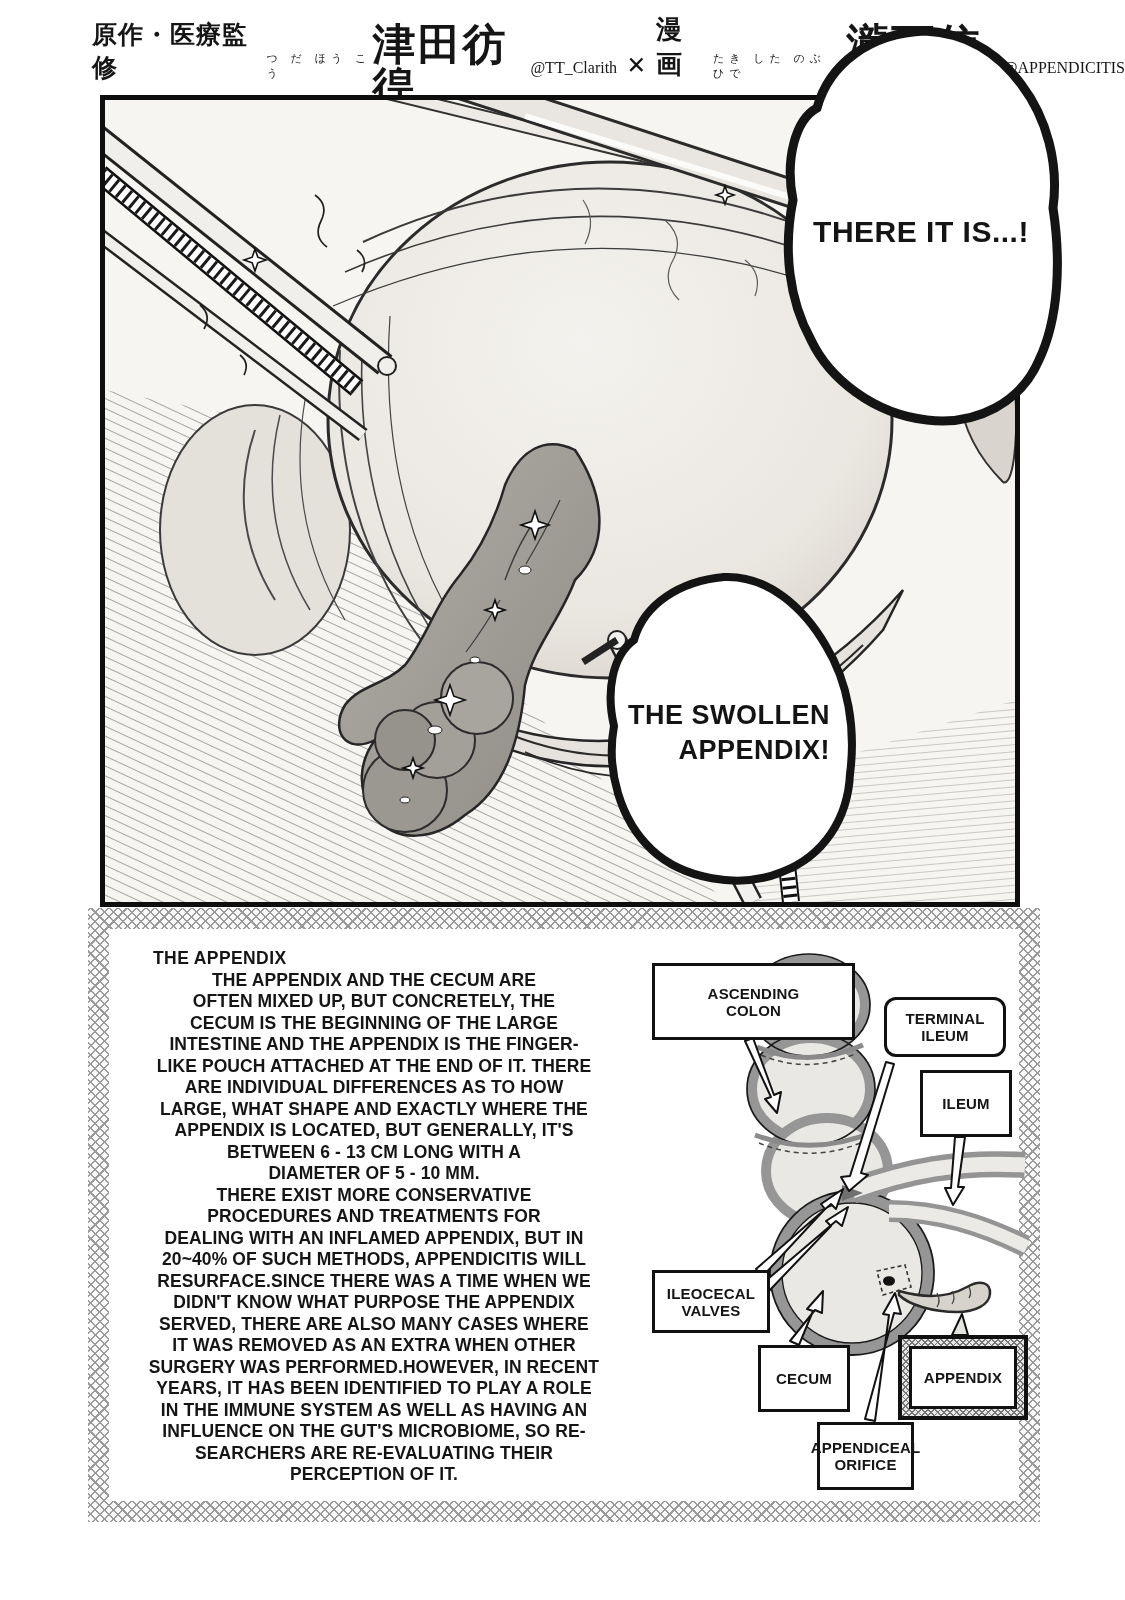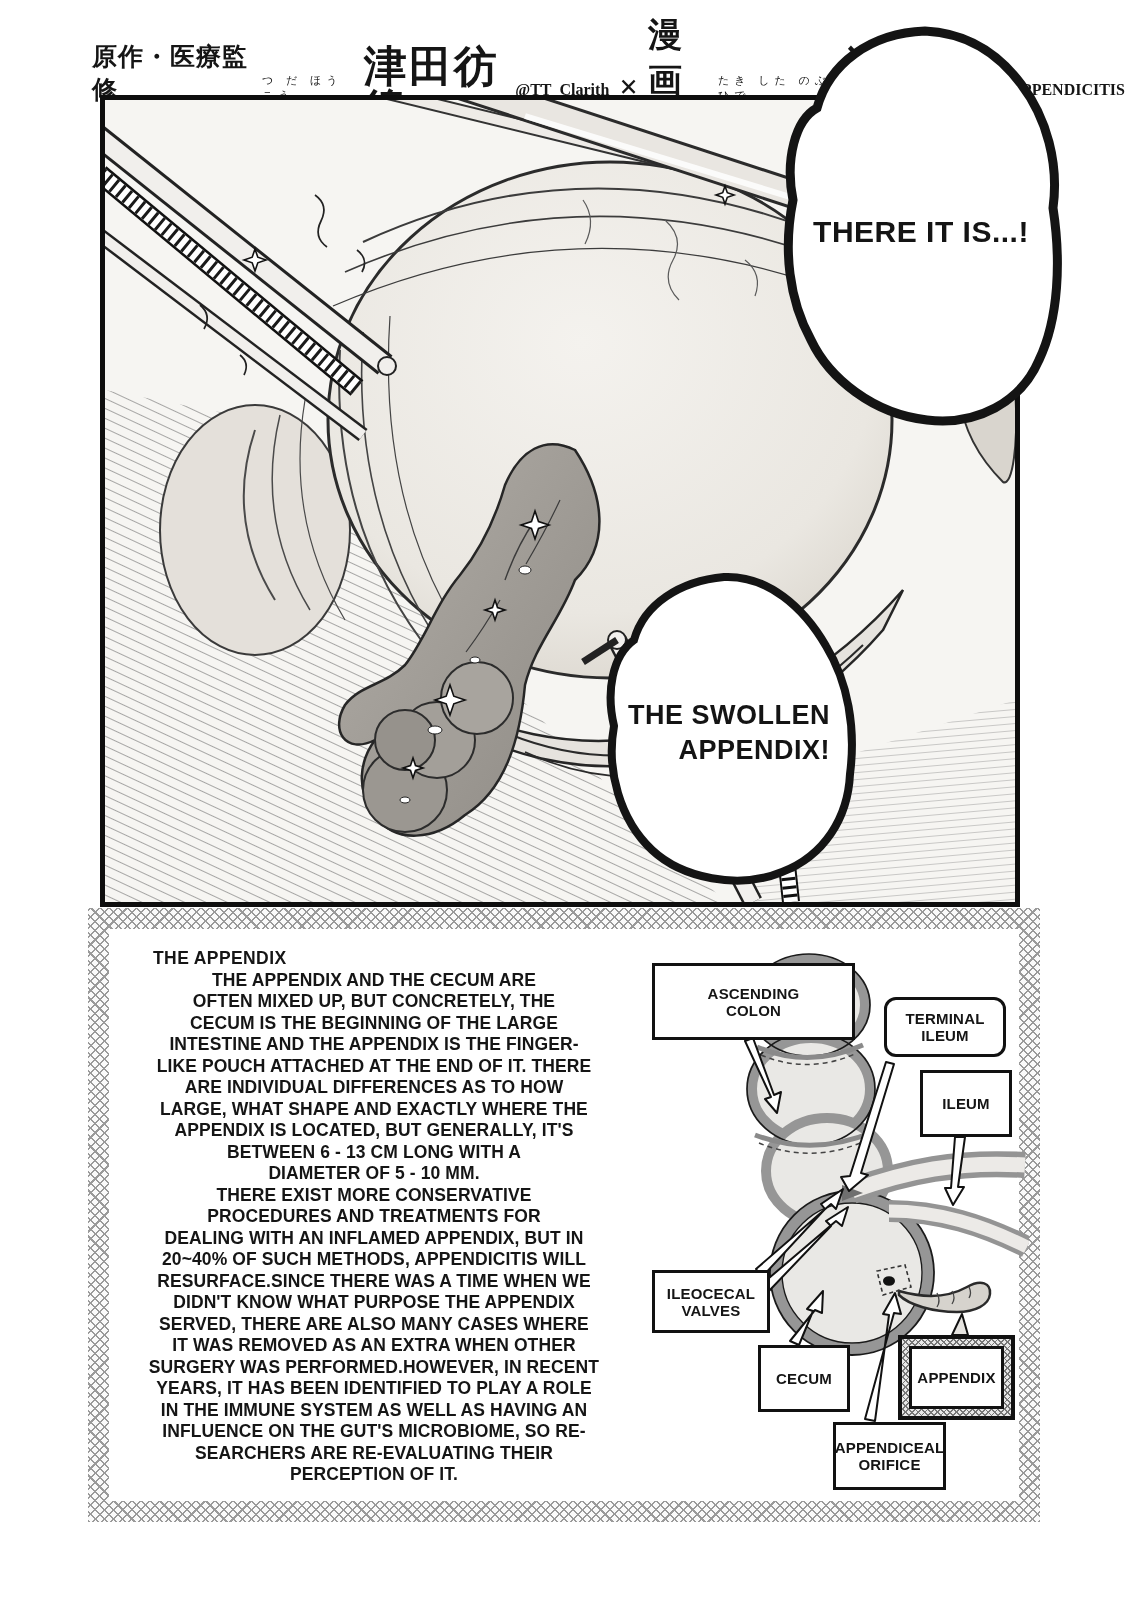--- a/index.html
+++ b/index.html
@@ -7,23 +7,23 @@
         font-family:"Liberation Sans",sans-serif;color:#151515;}
 
   
   .credits{position:absolute;left:92px;top:12px;display:flex;align-items:flex-end;gap:10px;}
   .credits-prefix{font-family:"Liberation Serif",serif;font-weight:700;font-size:25px;
                   letter-spacing:1px;margin-bottom:25px;}
   .name-group{display:flex;align-items:center;}
   .furigana{font-family:"Liberation Serif",serif;font-size:11px;letter-spacing:5px;margin-bottom:1px;}
   .big-name{font-family:"Liberation Serif",serif;font-weight:700;font-size:43px;line-height:1;
             letter-spacing:2px;}
-  .handle{font-family:"Liberation Serif",serif;font-weight:700;font-size:16px;margin-top:3px;}
+  .handle{font-family:"Liberation Serif",serif;font-weight:400;font-size:16px;margin-top:3px;}
   .x-sep{font-family:"Liberation Serif",serif;font-weight:700;font-size:33px;line-height:1;margin-bottom:27px;}
-  .medium-label{font-family:"Liberation Serif",serif;font-weight:700;font-size:34px;margin-bottom:27px;}
+  .medium-label{font-family:"Liberation Serif",serif;font-weight:700;font-size:26px;margin-bottom:27px;}
 
   
   .panel{position:absolute;left:100px;top:95px;width:920px;height:812px;box-sizing:border-box;
          border:5px solid #0e0e0e;background:#f6f5f2;}
   .panel svg{display:block;width:100%;height:100%;}
 
   
   .bubble{position:absolute;display:flex;align-items:center;justify-content:center;text-align:right;}
   .bubble svg{position:absolute;inset:0;width:100%;height:100%;}
   .bubble .btxt{position:relative;font-weight:700;white-space:pre-line;letter-spacing:.5px;color:#141414;}
@@ -298,23 +298,23 @@
         </svg>
 
         <div class="dlabel" style="left:15px;top:20px;width:203px;height:77px;">ASCENDING
 COLON</div>
         <div class="dlabel" style="left:247px;top:54px;width:122px;height:60px;border-radius:12px;">TERMINAL
 ILEUM</div>
         <div class="dlabel" style="left:283px;top:127px;width:92px;height:67px;">ILEUM</div>
         <div class="dlabel" style="left:15px;top:327px;width:118px;height:63px;">ILEOCECAL
 VALVES</div>
         <div class="dlabel" style="left:121px;top:402px;width:92px;height:67px;">CECUM</div>
-        <div class="dlabel-hatched" style="left:261px;top:392px;width:117px;height:85px;">
+        <div class="dlabel-hatched" style="left:261px;top:392px;width:130px;height:85px;">
           <div class="dlabel-core">APPENDIX</div>
         </div>
-        <div class="dlabel" style="left:196px;top:479px;width:113px;height:68px;">APPENDICEAL
+        <div class="dlabel" style="left:180px;top:479px;width:97px;height:68px;">APPENDICEAL
 ORIFICE</div>
       </div>
 
     </div>
   </div>
 
 </div>
 
 </body></html>

